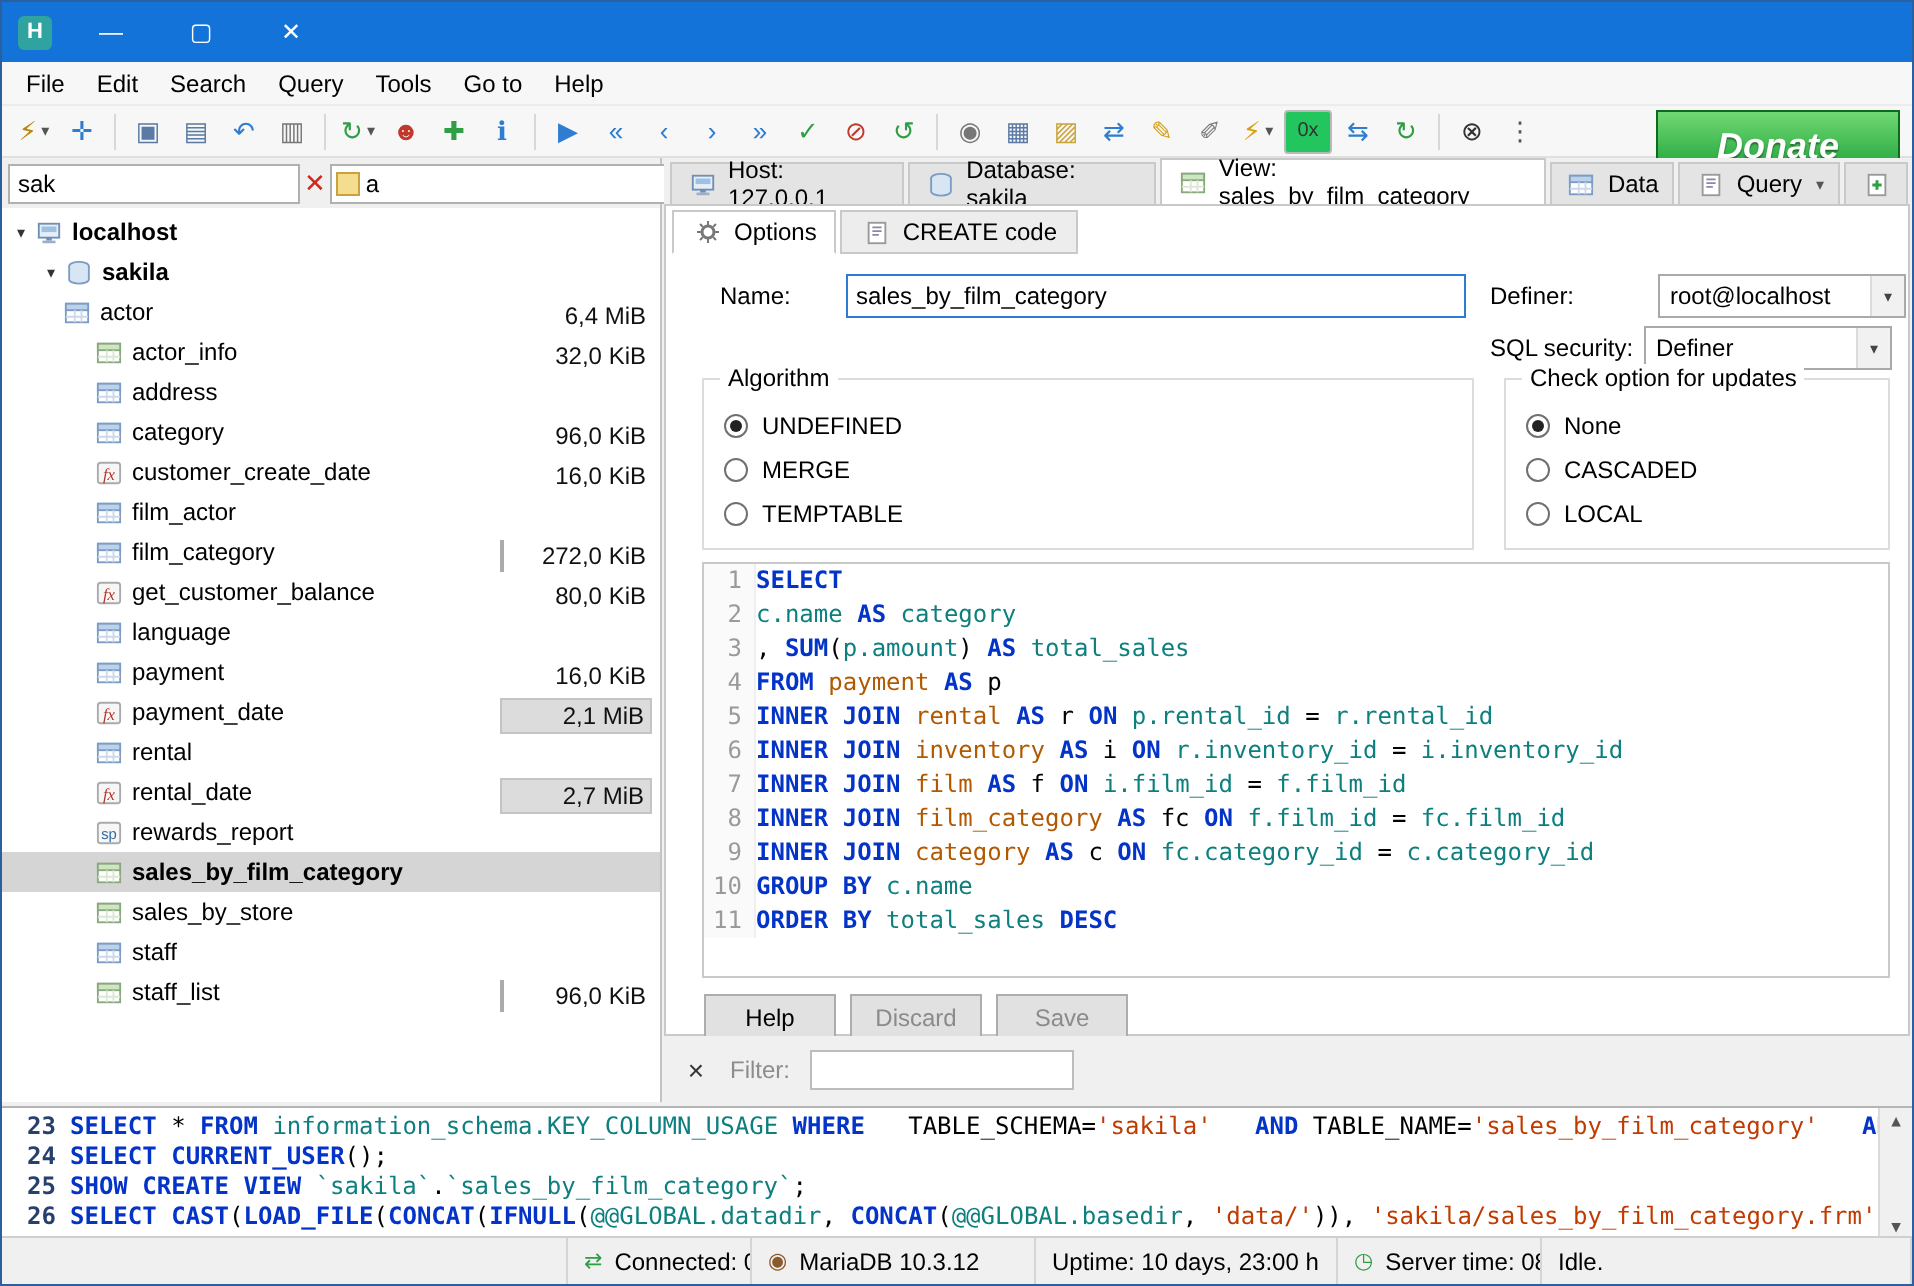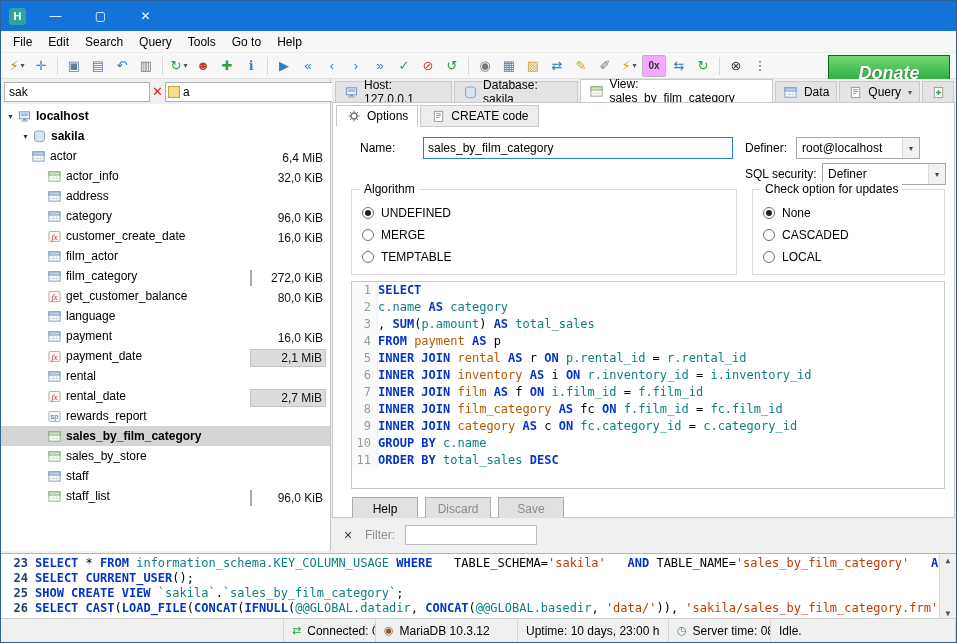--- a/index.html
+++ b/index.html
@@ -15,21 +15,21 @@
   .winbtns{display:flex;height:100%;}
   .winbtn{width:45px;height:100%;display:flex;align-items:center;justify-content:center;font-size:12px;cursor:default;}
 
   
   .menubar{position:absolute;top:30px;left:0;width:100%;height:22px;background:#f7f7f7;display:flex;align-items:center;padding-left:4px;border-bottom:1px solid #ececec;}
   .menu-item{padding:3px 8px;}
 
   
   .toolbar{position:absolute;top:52px;left:0;width:100%;height:26px;background:#f7f7f7;border-bottom:1px solid #e0e0e0;display:flex;align-items:center;padding-left:4px;}
   .tbtn{min-width:22px;height:22px;display:flex;align-items:center;justify-content:center;font-size:13px;margin:0 1px;border-radius:2px;}
-  .tbtn.box{border:1px solid #b9b9b9;background:#f0abfc;font-size:10px;font-weight:bold;padding:0 3px;min-width:24px;}
+  .tbtn.box{border:1px solid #b9b9b9;background:#22c55e;font-size:10px;font-weight:normal;padding:0 3px;min-width:24px;}
   .tsep{width:1px;height:18px;background:#d8d8d8;margin:0 4px;}
   .tcaret{font-size:8px;color:#555;margin-left:2px;}
   .donate{position:absolute;right:6px;top:2px;width:122px;height:37px;background:linear-gradient(#70d873,#119a30);
           border:1px solid #0c6b1f;color:#fff;font-weight:bold;font-style:italic;font-size:18px;
           display:flex;align-items:center;justify-content:center;text-shadow:0 1px 1px rgba(0,0,0,.45);}
 
   
   .left{position:absolute;top:78px;left:0;width:330px;bottom:91px;background:#fff;border-right:1px solid #c3c3c3;}
   .filters{position:absolute;top:0;left:0;right:0;height:25px;background:#f0f0f0;display:flex;align-items:center;gap:2px;padding:0 3px;}
   .filter-input{height:20px;border:1px solid #b0b0b0;background:#fff;padding:0 4px;font:inherit;width:146px;}
@@ -509,21 +509,21 @@
             </span>
             <span>CREATE code</span>
           </div>
         </div>
 
       <div class="form">
         <span class="lbl" style="left:27px;top:12px;">Name:</span>
         <input class="name-input" value="sales_by_film_category" style="">
 
         <span class="lbl" style="left:412px;top:12px;">Definer:</span>
-        <div class="combo" style="left:463px;top:8px;gap:12px;">
+        <div class="combo" style="left:496px;top:8px;gap:12px;">
           <span class="cval">root@localhost</span>
           <span class="cbtn">▾</span>
         </div>
 
         <span class="lbl" style="left:412px;top:38px;">SQL security:</span>
         <div class="combo" style="left:489px;top:34px;">
           <span class="cval">Definer</span>
           <span class="cbtn">▾</span>
         </div>
 

